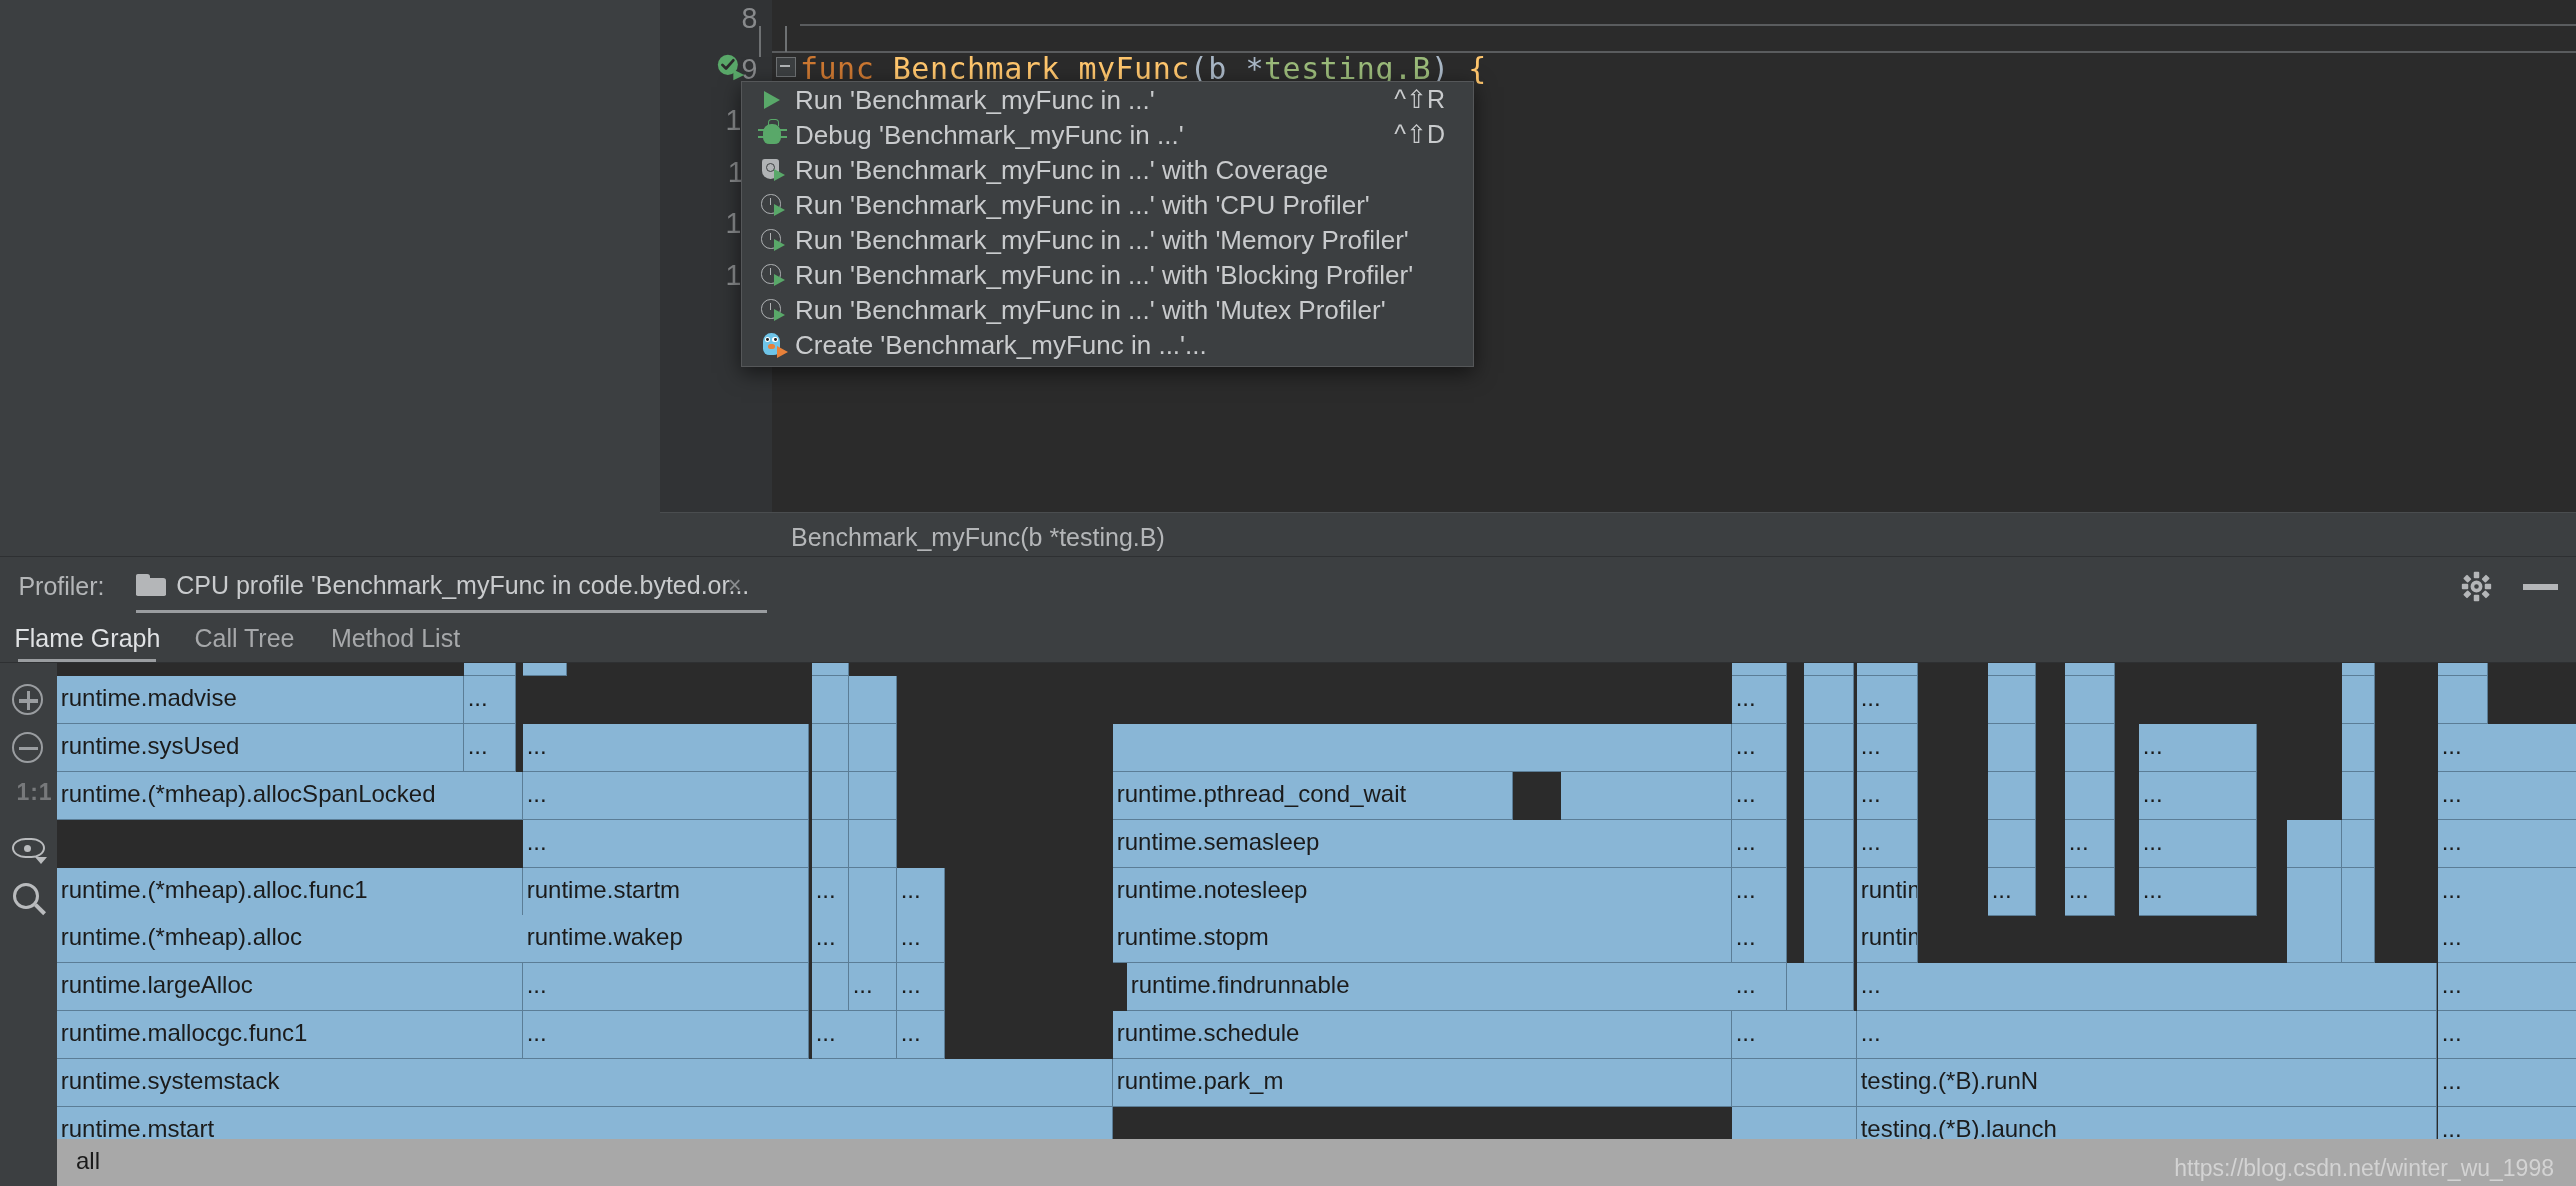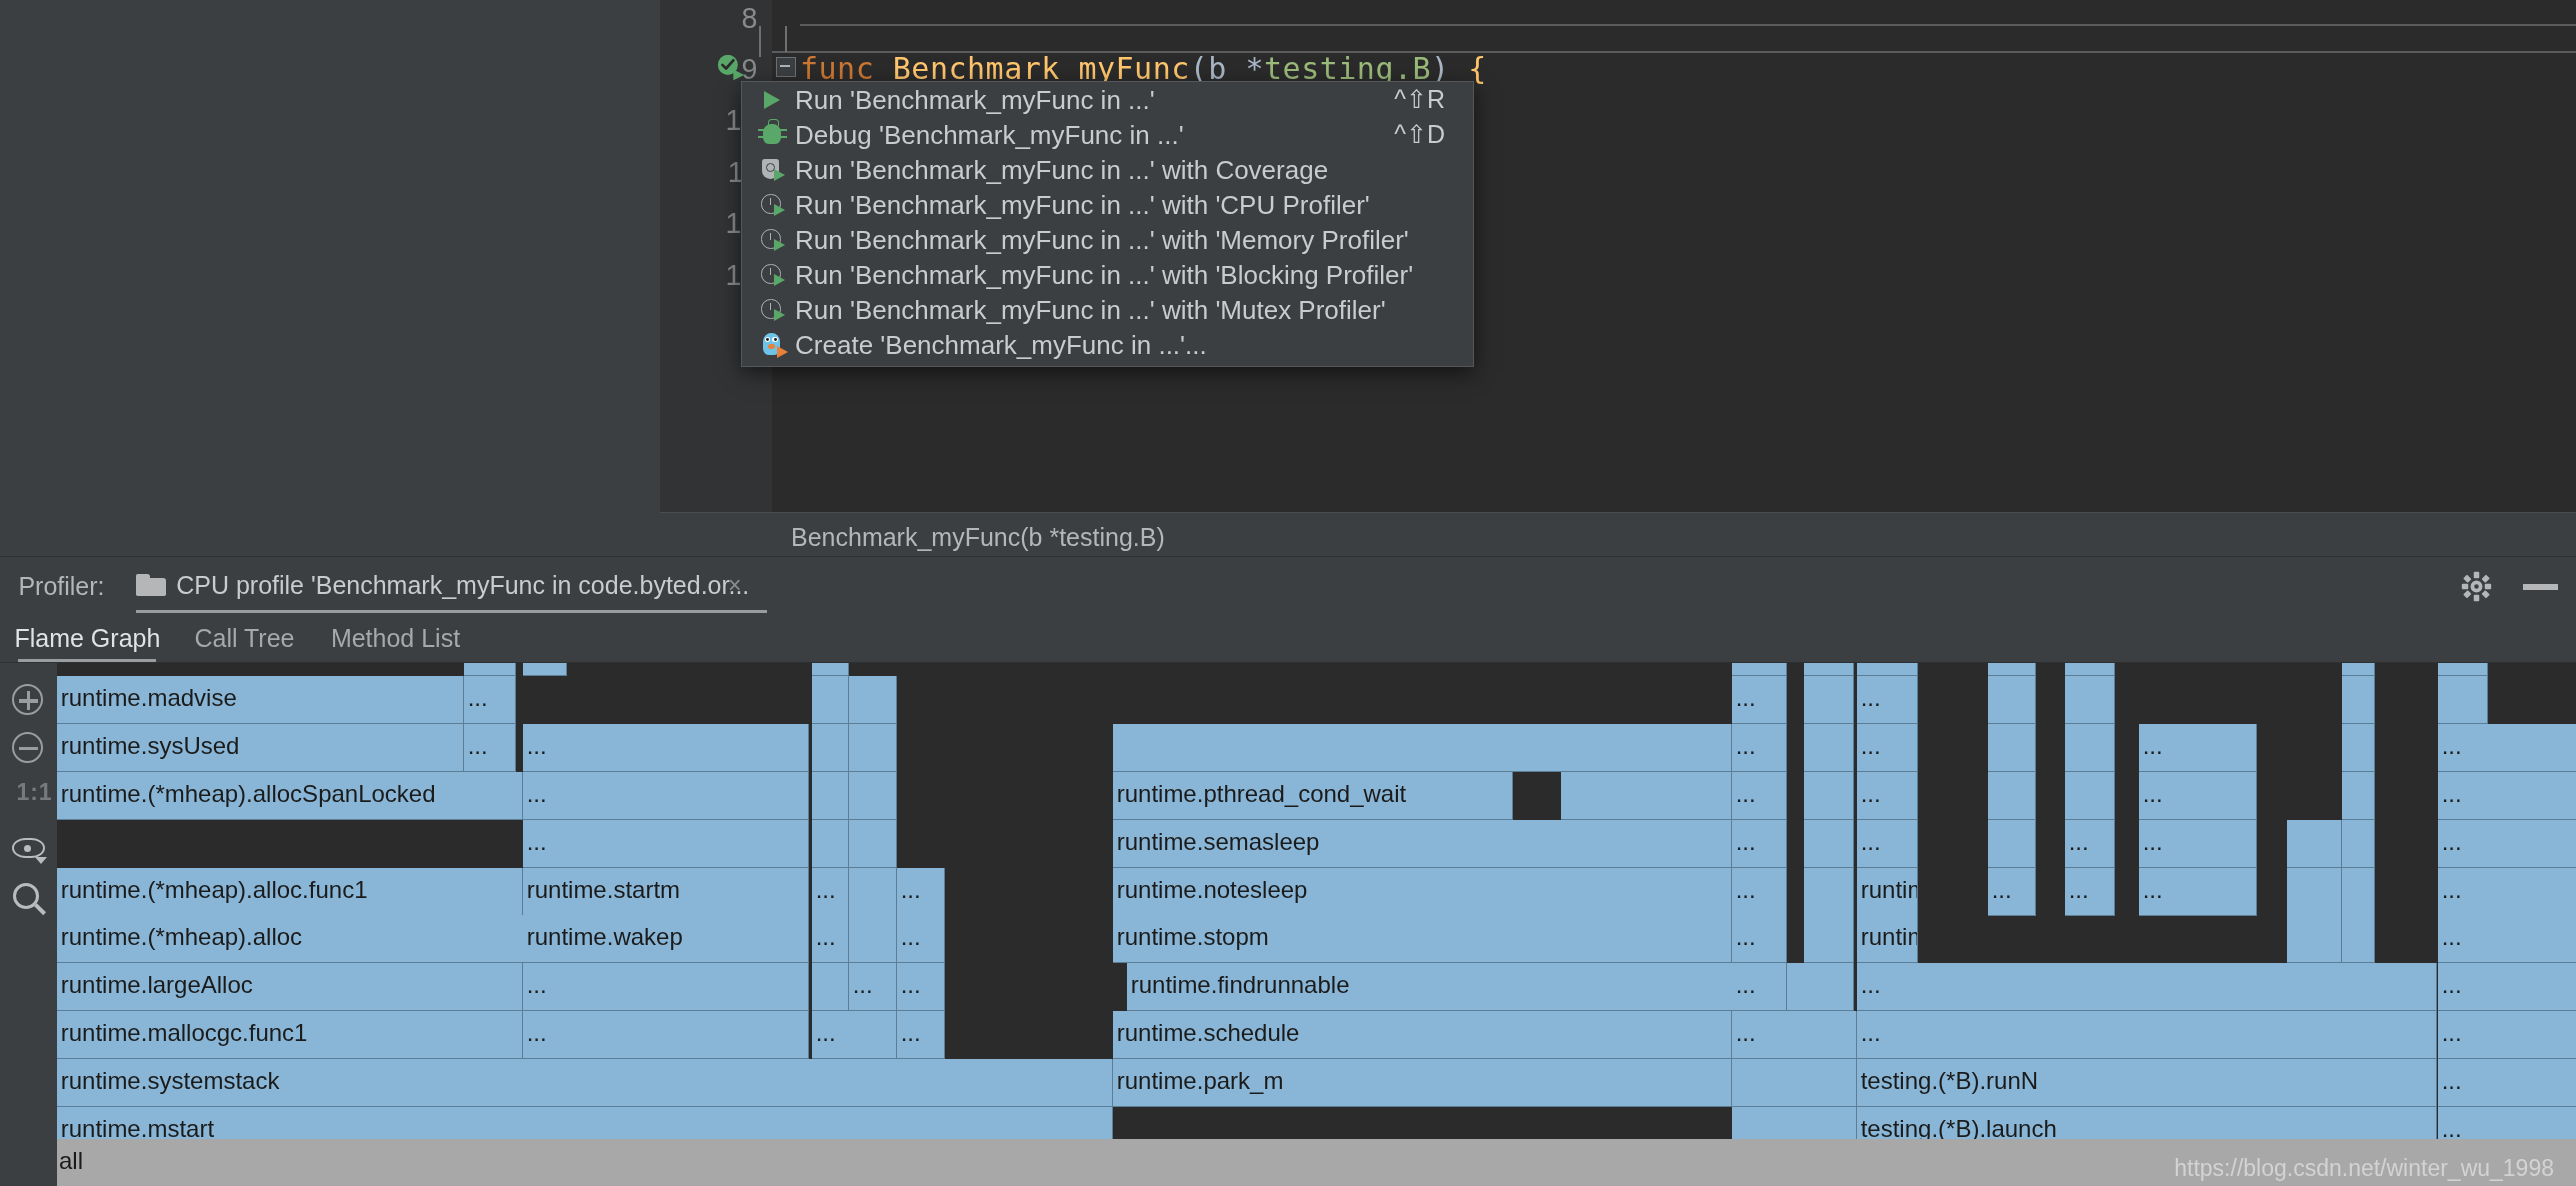--- a/index.html
+++ b/index.html
@@ -142,21 +142,21 @@
   
   #flame-canvas{position:absolute;left:57px;top:107px;width:2519px;height:492px;background:#2b2b2b;overflow:hidden;}
   .frame{
     position:absolute;background:#89b6d6;box-sizing:border-box;
     border-right:0.9px solid #5b7d96;border-bottom:0.9px solid #5b7d96;
     font-size:24px;color:#1b1b1b;line-height:28.6px;white-space:nowrap;overflow:hidden;
     padding-left:3.7px;cursor:default;
   }
   #flame-root{
     position:absolute;left:57px;top:1139px;width:2519px;height:48px;background:#a8a8a8;
-    font-size:24px;color:#1b1b1b;line-height:28.6px;padding-left:2px;box-sizing:border-box;
+    font-size:24px;color:#1b1b1b;line-height:28.6px;padding-left:19px;box-sizing:border-box;
     padding-top:8.3px;cursor:default;
   }
   #watermark{
     position:absolute;right:22px;bottom:5.5px;font-size:23px;color:#d3d3d3;
     white-space:nowrap;pointer-events:none;
   }
 </style>
 </head>
 <body>
 

